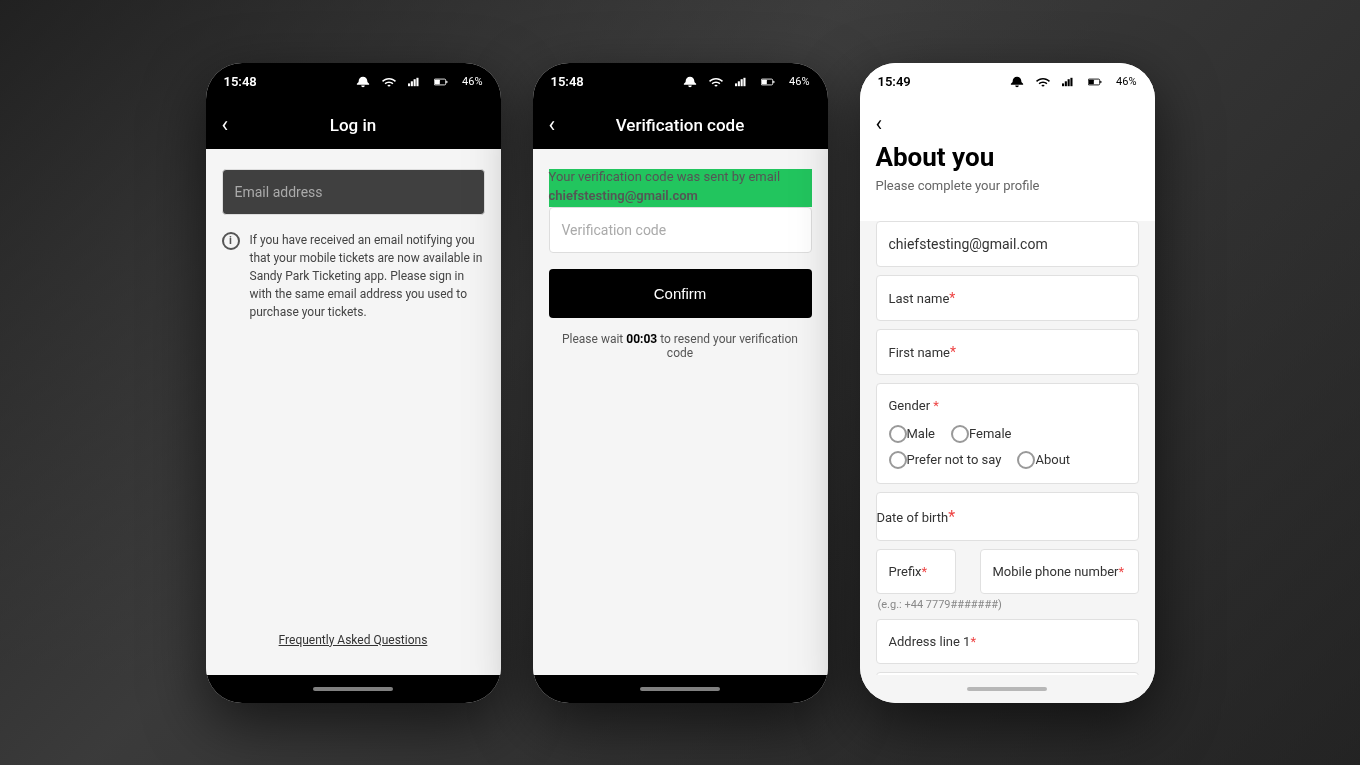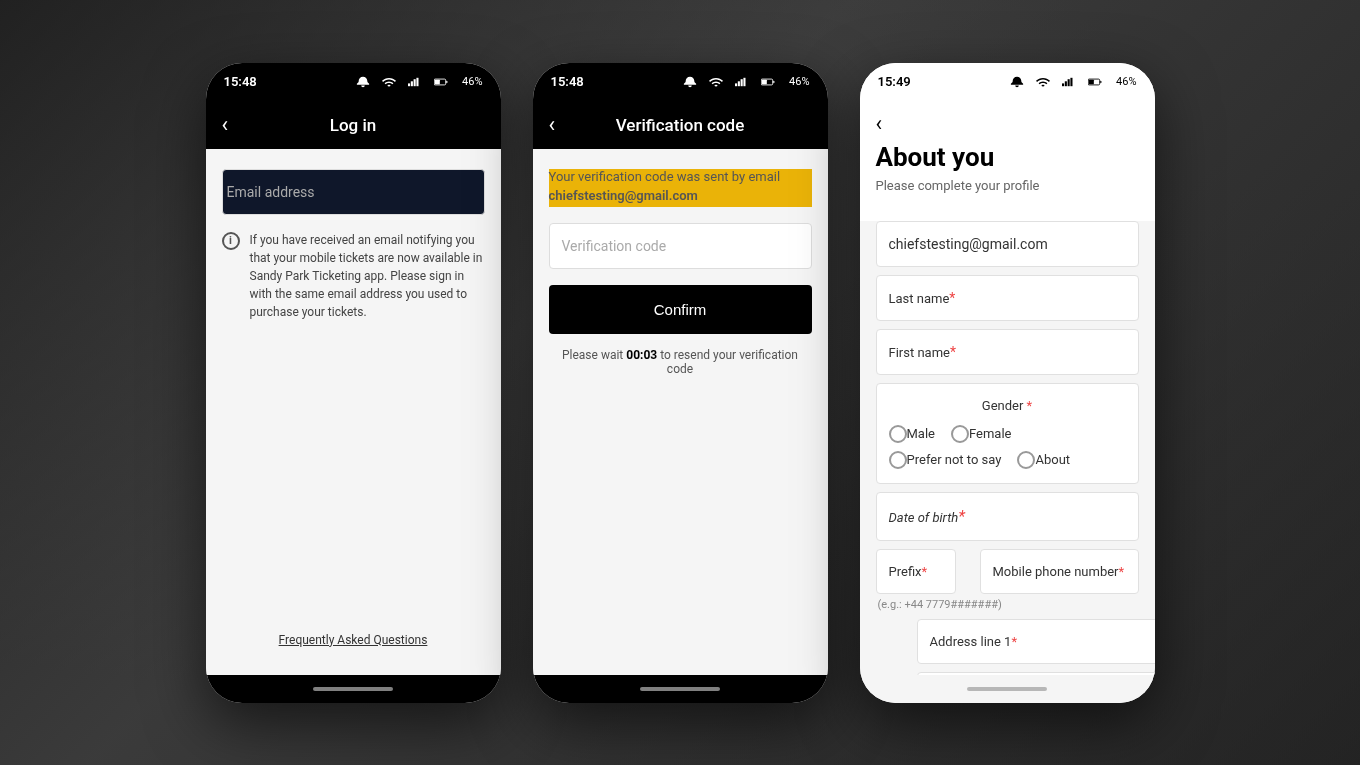--- a/index.html
+++ b/index.html
@@ -117,24 +117,24 @@
 
     .home-indicator {
       width: 80px;
       height: 4px;
       background: rgba(255,255,255,0.5);
       border-radius: 2px;
     }
 
     
     .input-field {
-      background: #0f172a;
+      background: #404040;
       border: 1px solid #ddd;
       border-radius: 4px;
-      padding: 14px 4px;
+      padding: 14px 12px;
       font-size: 14px;
       color: #999;
       margin-bottom: 16px;
     }
 
     .info-box {
       display: flex;
       align-items: flex-start;
       gap: 10px;
       background: #f5f5f5;
@@ -179,22 +179,21 @@
       font-size: 12px;
       color: #333;
       text-decoration: underline;
       margin-top: auto;
       padding-bottom: 8px;
       cursor: pointer;
     }
 
     
     .verification-info {
-      background: #eab308;
-      margin-bottom: 16px;
+      background: #22c55e;
     }
 
     .verification-info p {
       font-size: 13px;
       color: #555;
       margin-bottom: 4px;
     }
 
     .verification-email {
       font-size: 13px;
@@ -263,21 +262,20 @@
       border: 1px solid #e0e0e0;
       border-radius: 4px;
       padding: 14px 12px;
       margin-bottom: 8px;
     }
 
     .gender-label {
       font-size: 13px;
       color: #333;
       margin-bottom: 12px;
-      text-align: center;
     }
 
     .gender-options {
       display: flex;
       flex-wrap: wrap;
       gap: 8px 16px;
     }
 
     .radio-option {
       display: flex;
@@ -293,23 +291,22 @@
       height: 18px;
       border: 2px solid #999;
       border-radius: 50%;
       flex-shrink: 0;
     }
 
     .dob-field {
       background: #fff;
       border: 1px solid #e0e0e0;
       border-radius: 4px;
-      padding: 14px 12px;
+      padding: 14px 0;
       margin-bottom: 8px;
-      font-style: italic;
     }
 
     .dob-label {
       font-size: 13px;
       color: #333;
     }
 
     .phone-row {
       display: flex;
       gap: 24px;
@@ -346,21 +343,20 @@
 
     .address-field {
       background: #fff;
       border: 1px solid #e0e0e0;
       border-radius: 4px;
       padding: 14px 12px;
       font-size: 13px;
       color: #333;
       margin-bottom: 8px;
       width: 100%;
-      margin-left: 41px;
     }
 
     .phone3 .back-arrow-dark {
       color: #000;
       font-size: 22px;
       margin-bottom: 8px;
       cursor: pointer;
     }
 
     .phone3 .status-bar {

